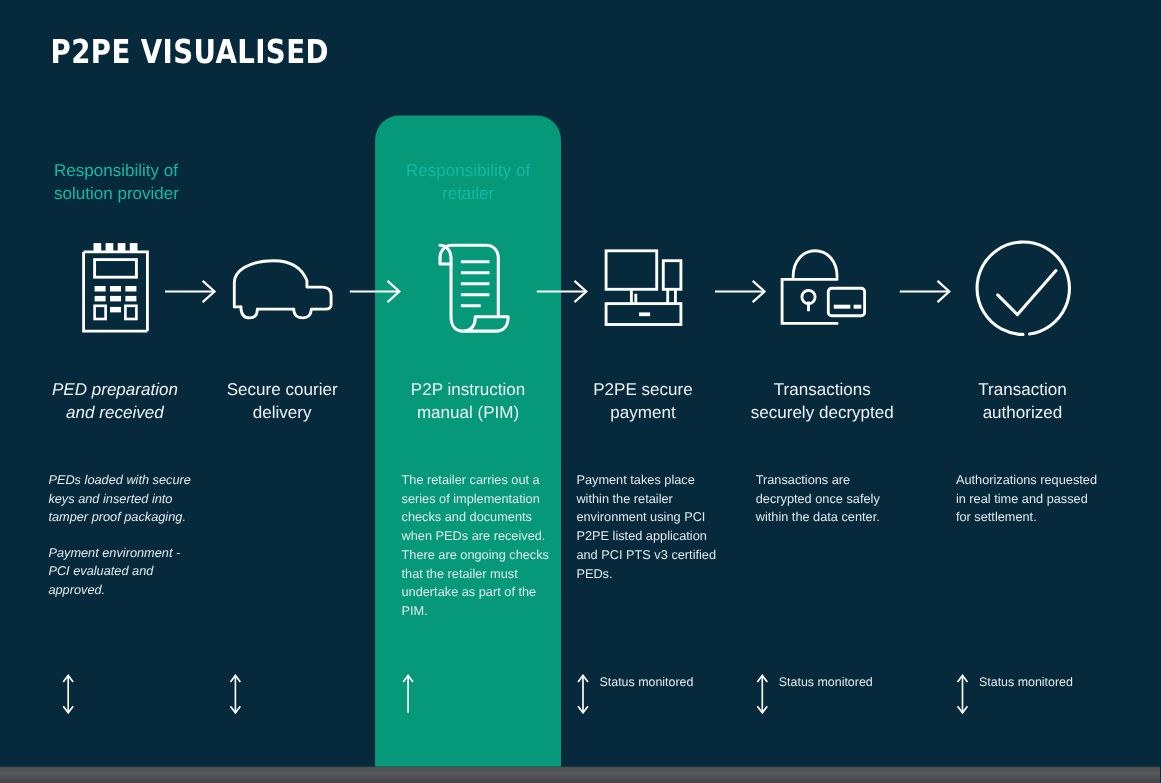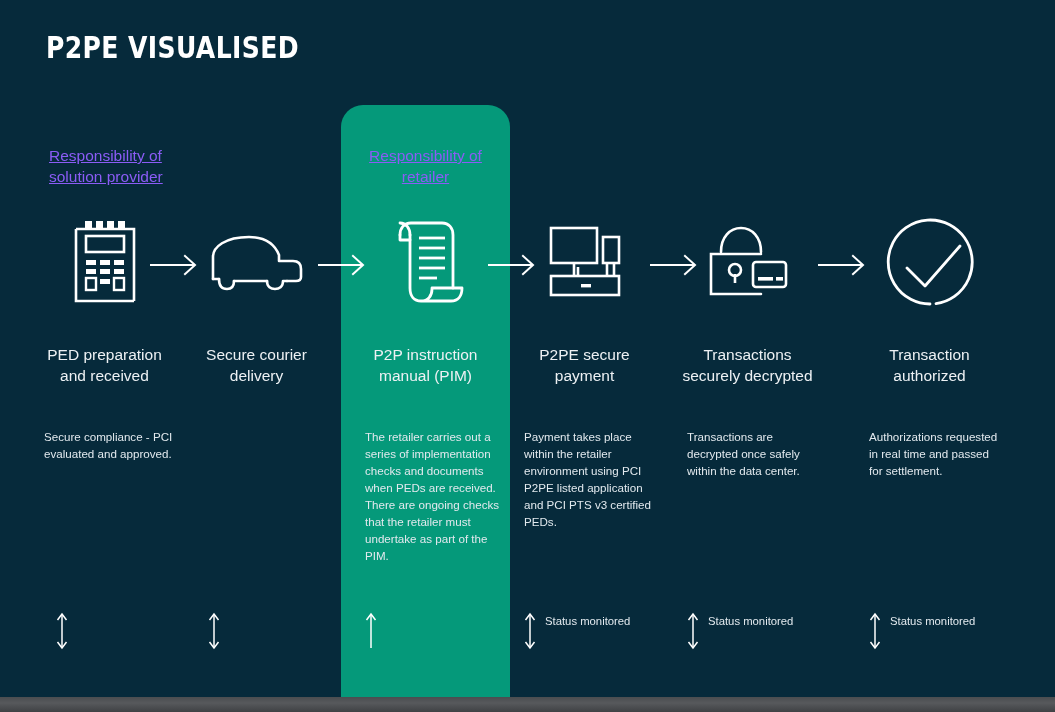--- a/index.html
+++ b/index.html
@@ -48,25 +48,24 @@
     font-family: "DejaVu Sans", sans-serif;
     font-stretch: condensed;
     transform: scaleX(0.93);
     transform-origin: left center;
     z-index: 5;
   }
 
   
   .resp-label {
     position: absolute;
-    color: #8b5cf6;
+    color: #14b8a6;
     font-size: 15.5px;
     line-height: 21px;
     z-index: 5;
-    text-decoration: underline;
   }
   .resp-left {
     left: 49px;
     top: 145px;
     width: 180px;
     text-align: left;
   }
   .resp-mid {
     left: 341px;
     top: 145px;
@@ -75,21 +74,21 @@
   }
 
   
   .col {
     position: absolute;
     top: 0;
     width: 169px;
     height: 712px;
     z-index: 3;
   }
-  .col-0 { left: 20px;  }
+  .col-0 { left: 20px; font-style: italic;  }
   .col-1 { left: 172px; }
   .col-2 { left: 341px; }
   .col-3 { left: 500px; }
   .col-4 { left: 663px; }
   .col-5 { left: 845px; }
 
   .icon-box {
     position: absolute;
     top: 212px;
     left: 0;
@@ -214,21 +213,22 @@
         </g>
         <rect x="13" y="59" width="10" height="12" fill="none" stroke="#ffffff" stroke-width="2.4"></rect>
         <rect x="41" y="59" width="10" height="12" fill="none" stroke="#ffffff" stroke-width="2.4"></rect>
       </svg>
     </div>
     <div class="step-title">
       <div>PED preparation</div>
       <div>and received</div>
     </div>
     <div class="step-body">
-      <p>Secure compliance - PCI evaluated and approved.</p>
+      <p>PEDs loaded with secure keys and inserted into tamper proof packaging.</p>
+      <p>Payment environment - PCI evaluated and approved.</p>
     </div>
     <div class="status-row solo">
       <span>
         <svg width="12" height="38" viewBox="0 0 12 38">
           <g fill="none" stroke="#ffffff" stroke-width="1.5">
             <line x1="6" y1="2" x2="6" y2="36"></line>
             <polyline points="1.5,8 6,2 10.5,8"></polyline>
             <polyline points="1.5,30 6,36 10.5,30"></polyline>
           </g>
         </svg>

